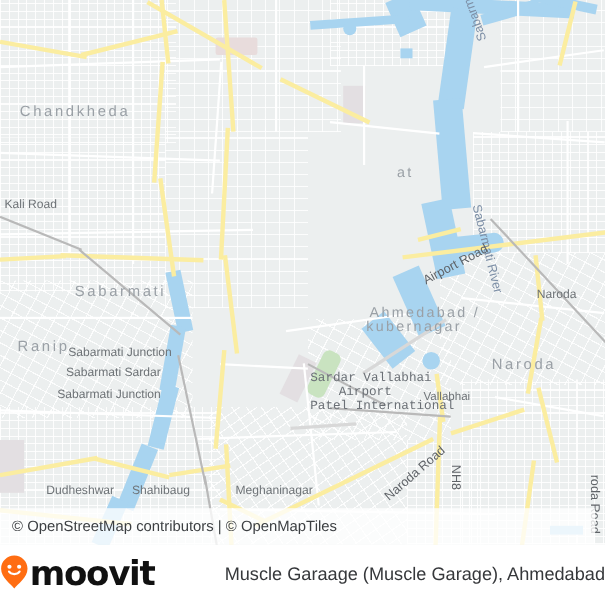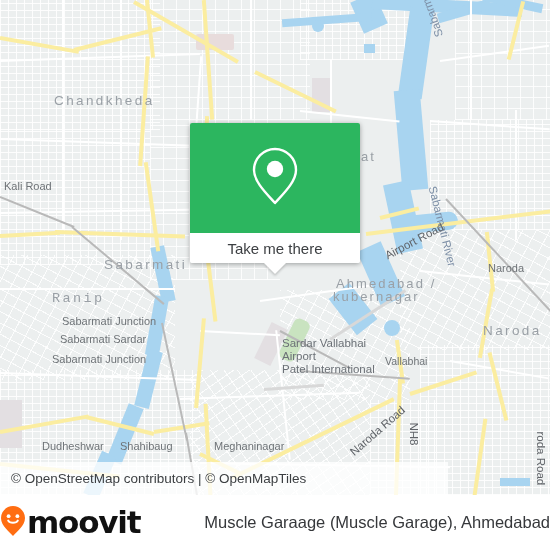--- a/index.html
+++ b/index.html
@@ -85,26 +85,26 @@
   }
   .mlabel.place {
     color: #9aa0a6;
     font-size: 13px;
     letter-spacing: 2.1px;
   }
   .mlabel.placebig {
     color: #9aa0a6;
     font-size: 13.5px;
     letter-spacing: 2.4px;
-    padding-left: 36px;
   }
   .mlabel.poi {
     color: #6b7076;
     font-size: 11.5px;
-    text-align: left;
+    text-align: center;
+    font-family: Liberation Mono, monospace;
   }
   .mlabel.road-lbl {
     color: #5f6368;
     font-size: 11.5px;
   }
   .mlabel.water-lbl {
     color: #7d8fa6;
     font-size: 11.5px;
   }
 
@@ -150,21 +150,21 @@
     border-right: 11px solid transparent;
     border-top: 11px solid #ffffff;
     filter: drop-shadow(0 2px 1px rgba(0,0,0,0.18));
   }
 
   
   #attrib-strip {
     position: absolute;
     left: 0;
     top: 462px;
-    width: 448px;
+    width: 541px;
     height: 33px;
     background: rgba(255,255,255,0.78);
     z-index: 45;
     display: flex;
     align-items: center;
   }
   #attrib-text {
     color: #3c3f42;
     font-size: 13.5px;
     padding-left: 11px;
@@ -319,21 +319,21 @@
     <div class="rail" style="left:162px;top:322px;width:120px;transform:rotate(78deg);"></div>
     <div class="rail" style="left:186px;top:432px;width:90px;transform:rotate(80deg);"></div>
     <div class="rail" style="left:446px;top:198px;width:300px;transform:rotate(47deg);"></div>
     <div class="rail" style="left:280px;top:330px;width:80px;transform:rotate(28deg);"></div>
     <div class="rail" style="left:300px;top:370px;width:110px;transform:rotate(4deg);"></div>
     <div class="road grey" style="left:330px;top:338px;width:90px;height:3px;transform:rotate(-33deg);"></div>
     <div class="road grey" style="left:264px;top:388px;width:60px;height:3px;transform:rotate(-4deg);"></div>
 
     <div class="mlabel placebig" style="left:18px;top:94px;">Chandkheda</div>
     <div class="mlabel placebig" style="left:68px;top:258px;">Sabarmati</div>
-    <div class="mlabel placebig" style="left:16px;top:292px;font-family:Liberation Mono, monospace;">Ranip</div>
+    <div class="mlabel placebig" style="left:16px;top:308px;">Ranip</div>
     <div class="mlabel placebig" style="left:447px;top:324px;">Naroda</div>
     <div class="mlabel place" style="left:336px;top:277px;">Ahmedabad /</div>
     <div class="mlabel place" style="left:333px;top:290px;">kubernagar</div>
 
     <div class="mlabel" style="left:4px;top:180px;">Kali Road</div>
     <div class="mlabel" style="left:62px;top:315px;">Sabarmati Junction</div>
     <div class="mlabel" style="left:60px;top:333px;">Sabarmati Sardar</div>
     <div class="mlabel" style="left:52px;top:353px;">Sabarmati Junction</div>
     <div class="mlabel" style="left:42px;top:440px;">Dudheshwar</div>
     <div class="mlabel" style="left:120px;top:440px;">Shahibaug</div>
@@ -348,34 +348,20 @@
     </div>
 
     <div class="mlabel water-lbl" style="left:432px;top:180px;transform:rotate(76deg);transform-origin:0 50%;">Sabarmati River</div>
     <div class="mlabel water-lbl" style="left:440px;top:30px;transform:rotate(-110deg);transform-origin:0 50%;">Sabarmati</div>
     <div class="mlabel road-lbl" style="left:386px;top:250px;transform:rotate(-28deg);transform-origin:0 50%;">Airport Road</div>
     <div class="mlabel road-lbl" style="left:352px;top:447px;transform:rotate(-41deg);transform-origin:0 50%;">Naroda Road</div>
     <div class="mlabel road-lbl" style="left:413px;top:416px;transform:rotate(90deg);transform-origin:0 50%;">NH8</div>
     <div class="mlabel road-lbl" style="left:540px;top:425px;transform:rotate(90deg);transform-origin:0 50%;">roda Road</div>
     <div class="mlabel place" style="left:361px;top:150px;">at</div>
 
-    <div id="popup">
-      <div id="popup-head">
-        <span>
-          <svg width="56" height="64" viewBox="0 0 56 64" aria-hidden="true">
-            <path d="M28 5 C16.4 5 7 14.4 7 26 C7 38 20 50 28 59 C36 50 49 38 49 26 C49 14.4 39.6 5 28 5 Z" fill="none" stroke="#ffffff" stroke-width="2.4" stroke-linejoin="round"></path>
-            <circle cx="28" cy="25" r="8.2" fill="#ffffff"></circle>
-          </svg>
-        </span>
-      </div>
-      <div id="popup-body">
-        <span id="popup-label">Take me there</span>
-      </div>
-      <div id="popup-tail"></div>
-    </div>
 
     <div id="attrib-strip">
       <span id="attrib-text">© OpenStreetMap contributors | © OpenMapTiles</span>
     </div>
 
   </div>
 
   <div id="footer">
     <span id="brand">
       <span>

